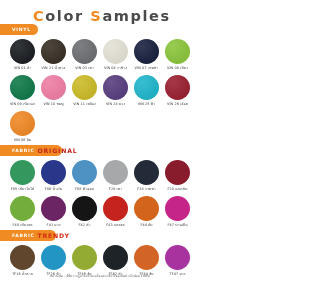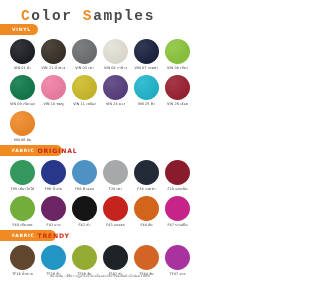--- a/index.html
+++ b/index.html
@@ -10,24 +10,23 @@
     width: 200px;
     height: 283px;
     background: #ffffff;
     font-family: "DejaVu Sans", "Liberation Sans", sans-serif;
     overflow: hidden;
     position: relative;
   }
 
   
   .title-bar {
-    padding: 9px 0 0 21px;
+    padding: 9px 0 0 33px;
     height: 22px;
     box-sizing: border-box;
-    font-family: Liberation Mono, monospace;
   }
   .title {
     font-size: 14.5px;
     font-weight: bold;
     letter-spacing: 1.6px;
     color: #4a4a4a;
     white-space: nowrap;
     line-height: 14px;
   }
   .title .cap { color: #ef8b22; }

